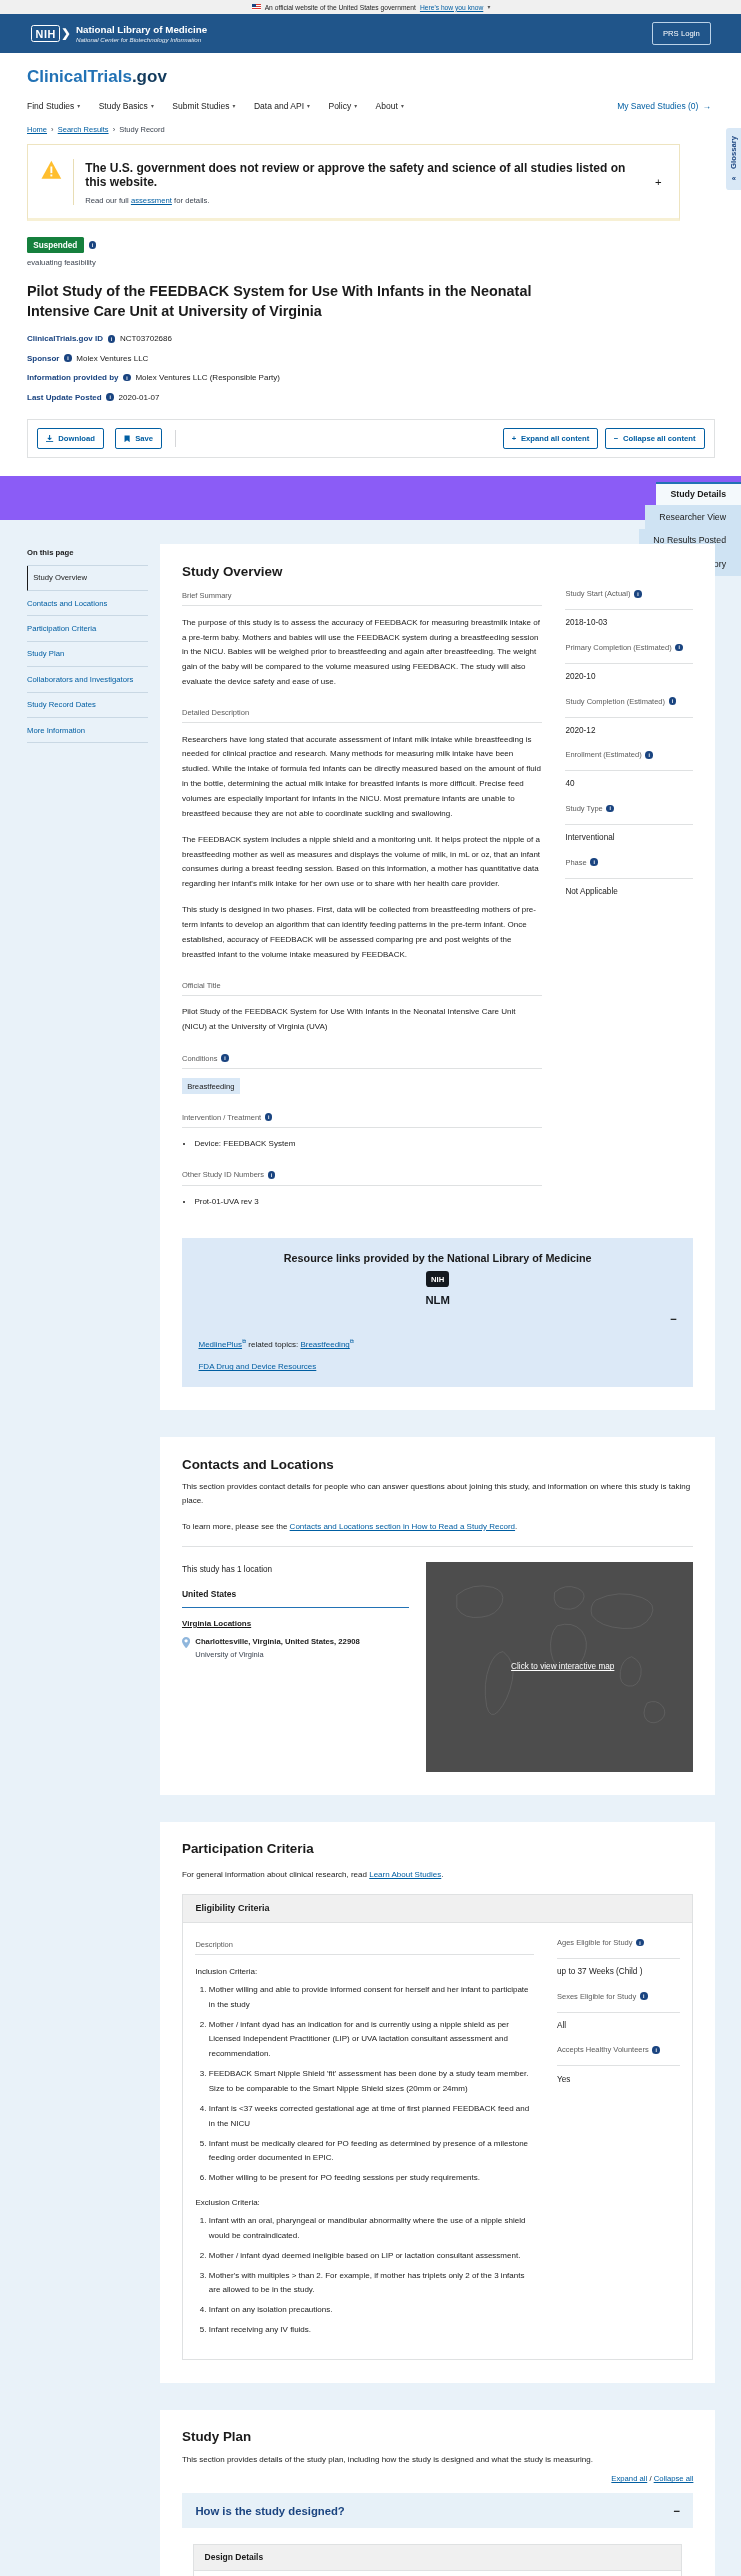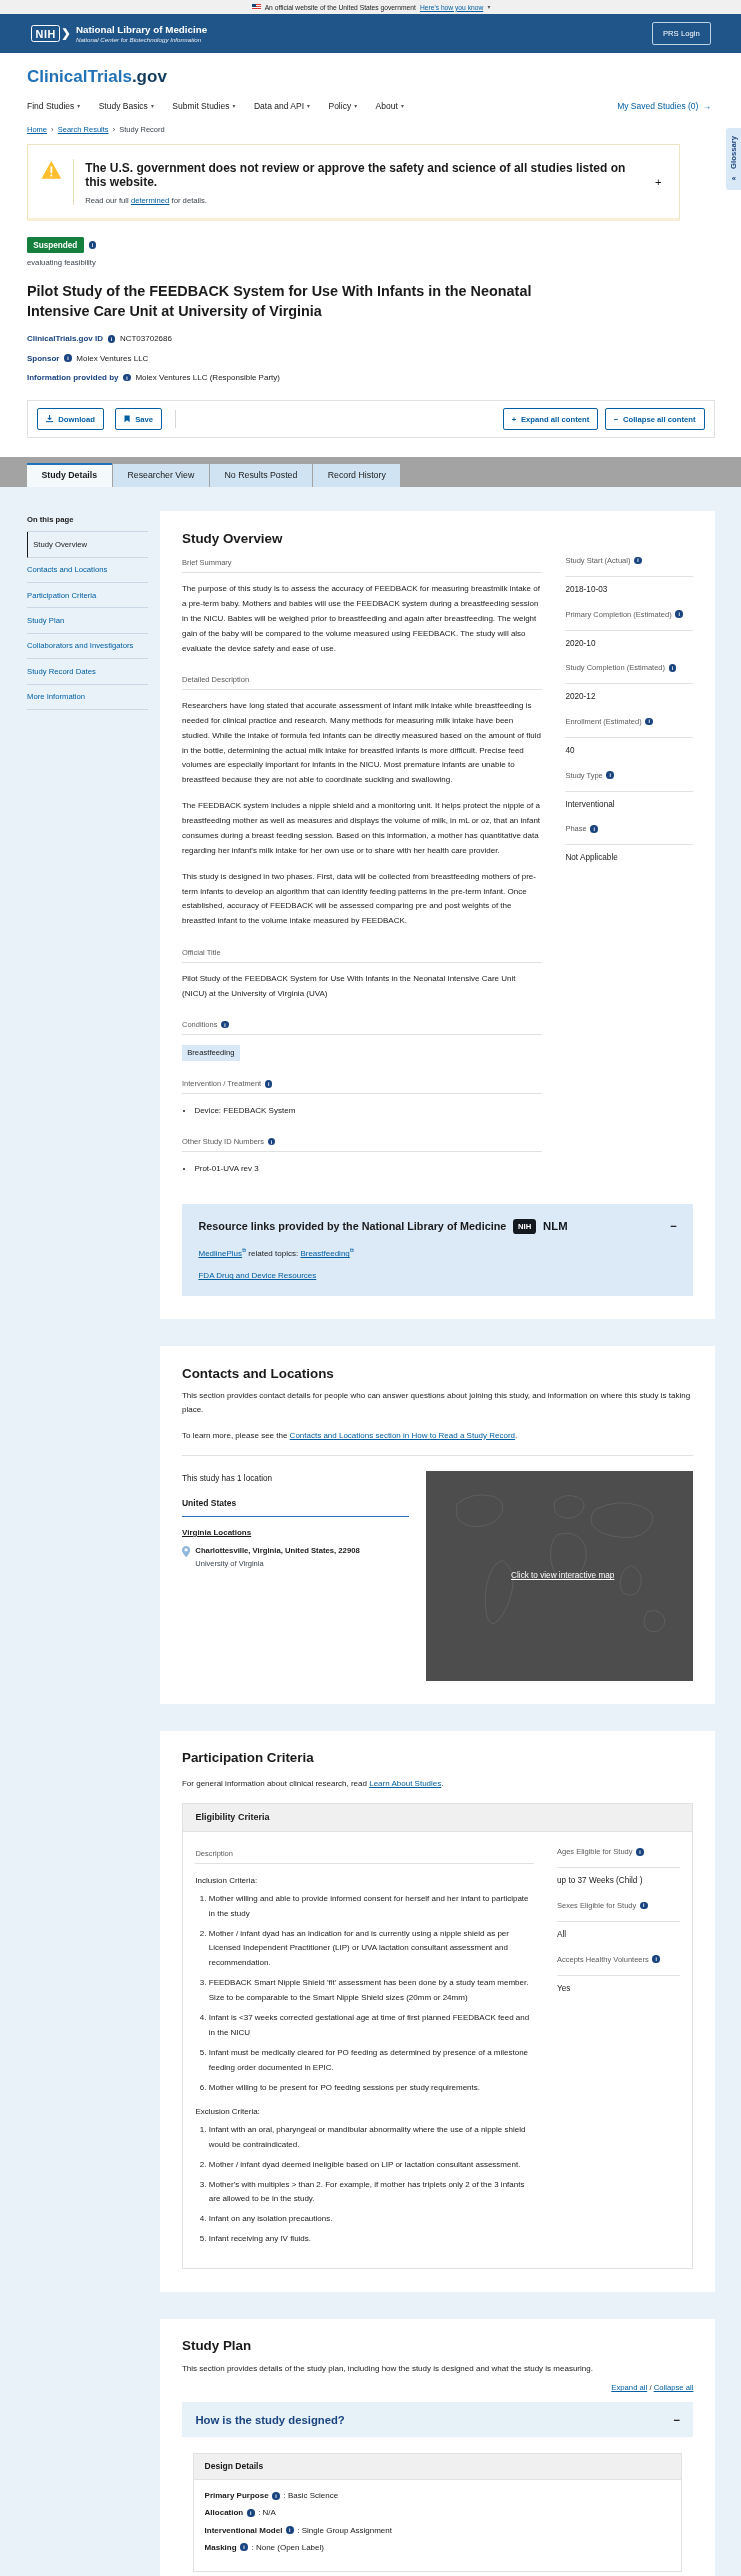--- a/index.html
+++ b/index.html
@@ -47,21 +47,21 @@
   .meta{margin:8.2px 27px 12.4px;}
   .meta-row{display:flex;align-items:center;gap:4.6px;padding:5.2px 0;font-size:8px;}
   .meta-label{color:#1a4480;font-weight:bold;}
   .iinfo{display:inline-flex;width:7.7px;height:7.7px;border-radius:50%;background:#1a4480;color:#fff;font-size:5.2px;font-weight:bold;align-items:center;justify-content:center;flex:none;font-style:normal;}
   
   .toolbar{margin:3.1px 27px 18.5px;border:0.5px solid #dfe1e2;padding:7.7px 9.3px;display:flex;align-items:center;gap:11px;}
   .btn-outline{border:0.5px solid #005ea2;color:#005ea2;background:#fff;border-radius:2.1px;padding:5.2px 8.2px;font-size:7.7px;display:inline-flex;align-items:center;gap:4.6px;font-weight:bold;}
   .tb-sep{width:0.5px;height:17.5px;background:#d6d7d9;margin:0 2.1px;}
   .tb-right{margin-left:auto;display:flex;gap:6.2px;}
   
-  .tab-strip{background:#a3a3a3;display:flex;align-items:flex-end;padding:5.2px 0 0 27px;height:30px;}
+  .tab-strip{background:#8b5cf6;display:flex;align-items:flex-end;padding:5.2px 0 0 27px;height:44px;flex-direction:column;}
   .tab{background:#cfe3f3;color:#1b1b1b;font-size:8.8px;padding:6.7px 14.4px;margin-right:1.5px;}
   .tab.active{background:#f4f9fc;font-weight:bold;border-top:2.1px solid #2272b5;padding-top:5.2px;}
   
   .content{background:#e9f2f9;padding:24px 27px 5.2px;display:flex;gap:12.4px;align-items:flex-start;}
   .sidebar{width:121px;flex:none;font-size:7.7px;}
   .sb-title{font-weight:bold;padding:4.1px 0 7.2px;border-bottom:0.5px solid #c9d8e4;}
   .sb-item{display:block;padding:7.7px 0;border-bottom:0.5px solid #c9d8e4;color:#005ea2;}
   .sb-item.active{color:#1b1b1b;border-left:1.5px solid #1b1b1b;padding-left:5.2px;border-bottom:0.5px solid #c9d8e4;}
   .main-col{flex:1;min-width:0;}
   .card{background:#fff;padding:19.6px 21.6px 23px;margin-bottom:27px;}
@@ -77,21 +77,21 @@
   .field-label{color:#5c5c5c;font-size:7.5px;padding-bottom:5.2px;border-bottom:0.5px solid #dfe1e2;margin:18.5px 0 9.3px;display:flex;align-items:center;gap:3.6px;}
   .field-label.first{margin-top:4.1px;}
   .para{font-size:8px;line-height:1.85;margin:0 0 11.3px;}
   .tag{background:#d9e8f6;padding:3.6px 5.2px;font-size:7.7px;display:inline-block;}
   .blist{margin:3.1px 0 0;padding-left:12.4px;font-size:8px;line-height:1.85;}
   .blist li{margin-bottom:3.1px;}
   .fact-label{color:#5c5c5c;font-size:7.5px;padding-bottom:11px;border-bottom:0.5px solid #dfe1e2;margin:15.5px 0 8.2px;display:flex;align-items:center;gap:3.6px;}
   .fact-label.first{margin-top:2.1px;}
   .fact-value{font-size:8.2px;}
   .resource-box{background:#dce9f7;padding:14.4px 16.5px 15.5px;margin-top:25px;}
-  .resource-title{font-size:10.8px;font-weight:bold;display:flex;align-items:center;gap:7.2px;}
+  .resource-title{font-size:10.8px;font-weight:bold;display:flex;align-items:center;gap:7.2px;flex-direction:column;}
   .nlm-badge{background:#14191f;color:#fff;font-weight:bold;border-radius:3.1px;padding:3.1px 4.6px;font-size:7.7px;}
   .nlm-word{font-weight:bold;font-size:11.3px;color:#14191f;}
   .box-minus{margin-left:auto;font-size:11.3px;}
   .resource-line{margin-top:13.4px;font-size:8px;}
   .resource-line a{color:#005ea2;text-decoration:underline;}
   .ext{font-size:5.7px;color:#005ea2;vertical-align:super;}
   
   .contacts-grid{display:flex;gap:17.5px;margin-top:15.5px;border-top:0.5px solid #dfe1e2;padding-top:14.4px;}
   .loc-left{flex:1;}
   .map{flex:1.18;background:#4d4d4d;min-height:210px;display:flex;align-items:center;justify-content:center;position:relative;overflow:hidden;}
@@ -197,21 +197,21 @@
   <div class="alert">
     <svg width="23" height="21.6" viewBox="0 0 44 42">
       <polygon points="22,2 43,40 1,40" fill="#ffbe2e"></polygon>
       <rect x="20" y="14" width="4" height="14" fill="#fff"></rect>
       <rect x="20" y="31" width="4" height="4" fill="#fff"></rect>
     </svg>
     <span class="alert-sep"></span>
     <div>
       <div class="alert-title">The U.S. government does not review or approve the safety and science of all studies listed on this website.</div>
       <div class="alert-body">
-        <span>Read our full </span><a>determined</a><span> for details.</span>
+        <span>Read our full </span><a>assessment</a><span> for details.</span>
       </div>
     </div>
     <span class="alert-plus">+</span>
   </div>
 </div>
 
 <div class="status-row">
   <span class="badge">Suspended</span>
   <span class="iinfo">i</span>
 </div>
@@ -227,20 +227,25 @@
   </div>
   <div class="meta-row">
     <span class="meta-label">Sponsor</span>
       <span class="iinfo">i</span>
     <span>Molex Ventures LLC</span>
   </div>
   <div class="meta-row">
     <span class="meta-label">Information provided by</span>
       <span class="iinfo">i</span>
     <span>Molex Ventures LLC (Responsible Party)</span>
+  </div>
+  <div class="meta-row">
+    <span class="meta-label">Last Update Posted</span>
+      <span class="iinfo">i</span>
+    <span>2020-01-07</span>
   </div>
 </div>
 
 <div class="toolbar">
   <button class="btn-outline">
     <svg width="7.2" height="7.7" viewBox="0 0 14 15">
         <path d="M7 0v8M3.5 5.5 7 9l3.5-3.5" stroke="#005ea2" stroke-width="2" fill="none"></path>
         <rect x="0" y="12" width="14" height="2" fill="#005ea2"></rect>
       </svg>
     <span>Download</span>

